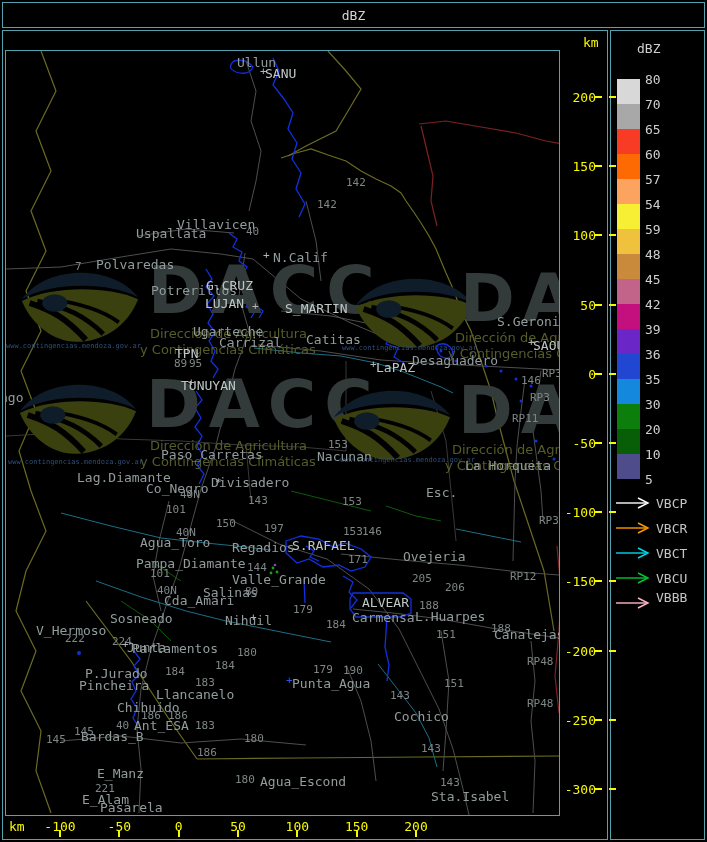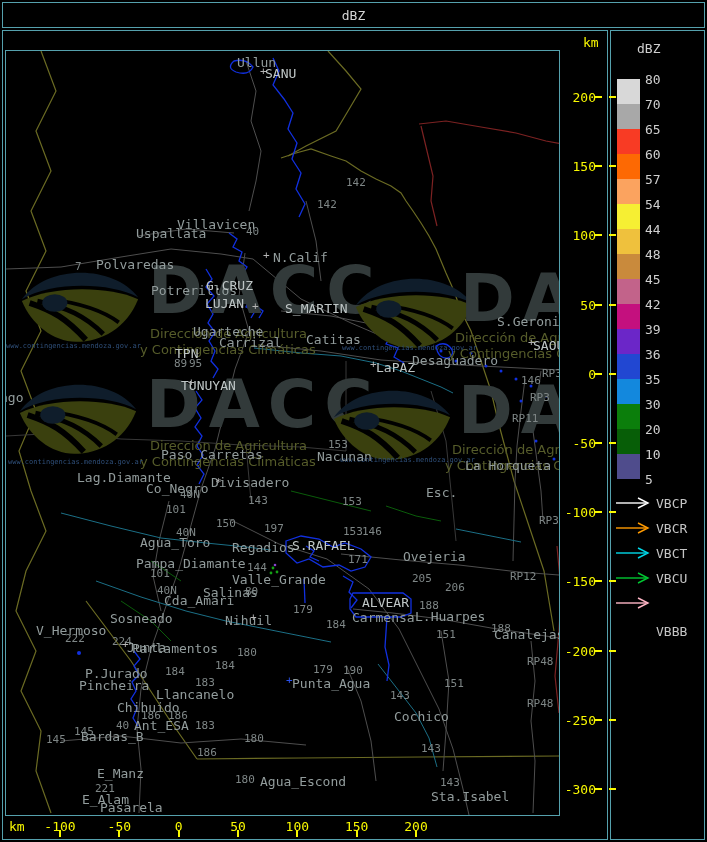--- a/index.html
+++ b/index.html
@@ -425,21 +425,21 @@
       <div class="swatch" style="top: 379px; background: rgb(19, 136, 221);"></div>
       <div class="swatch" style="top: 404px; background: rgb(11, 126, 11);"></div>
       <div class="swatch" style="top: 429px; background: rgb(7, 94, 7);"></div>
       <div class="swatch" style="top: 454px; background: rgb(79, 76, 140);"></div>
       <span class="slab" style="top: 79px;">80</span>
       <span class="slab" style="top: 104px;">70</span>
       <span class="slab" style="top: 129px;">65</span>
       <span class="slab" style="top: 154px;">60</span>
       <span class="slab" style="top: 179px;">57</span>
       <span class="slab" style="top: 204px;">54</span>
-      <span class="slab" style="top: 229px;">44</span>
+      <span class="slab" style="top: 229px;">59</span>
       <span class="slab" style="top: 254px;">48</span>
       <span class="slab" style="top: 279px;">45</span>
       <span class="slab" style="top: 304px;">42</span>
       <span class="slab" style="top: 329px;">39</span>
       <span class="slab" style="top: 354px;">36</span>
       <span class="slab" style="top: 379px;">35</span>
       <span class="slab" style="top: 404px;">30</span>
       <span class="slab" style="top: 429px;">20</span>
       <span class="slab" style="top: 454px;">10</span>
       <span class="slab" style="top: 479px;">5</span>
@@ -472,16 +472,16 @@
           <path d="M22,1 L32,6 L22,11" fill="none" stroke="#00c832" stroke-width="1.4"></path>
         </svg>
       </div>
       <span class="vlab" style="top: 578px;">VBCU</span>
       <div class="varrow" style="top: 597px;">
         <svg width="36" height="12">
           <line x1="0" y1="6" x2="30" y2="6" stroke="#ffb6c6" stroke-width="1.4"></line>
           <path d="M22,1 L32,6 L22,11" fill="none" stroke="#ffb6c6" stroke-width="1.4"></path>
         </svg>
       </div>
-      <span class="vlab" style="top: 631px;">VBBB</span>
+      <span class="vlab" style="top: 597px;">VBBB</span>
     </div>
 
 </div>
 
 </body></html>

